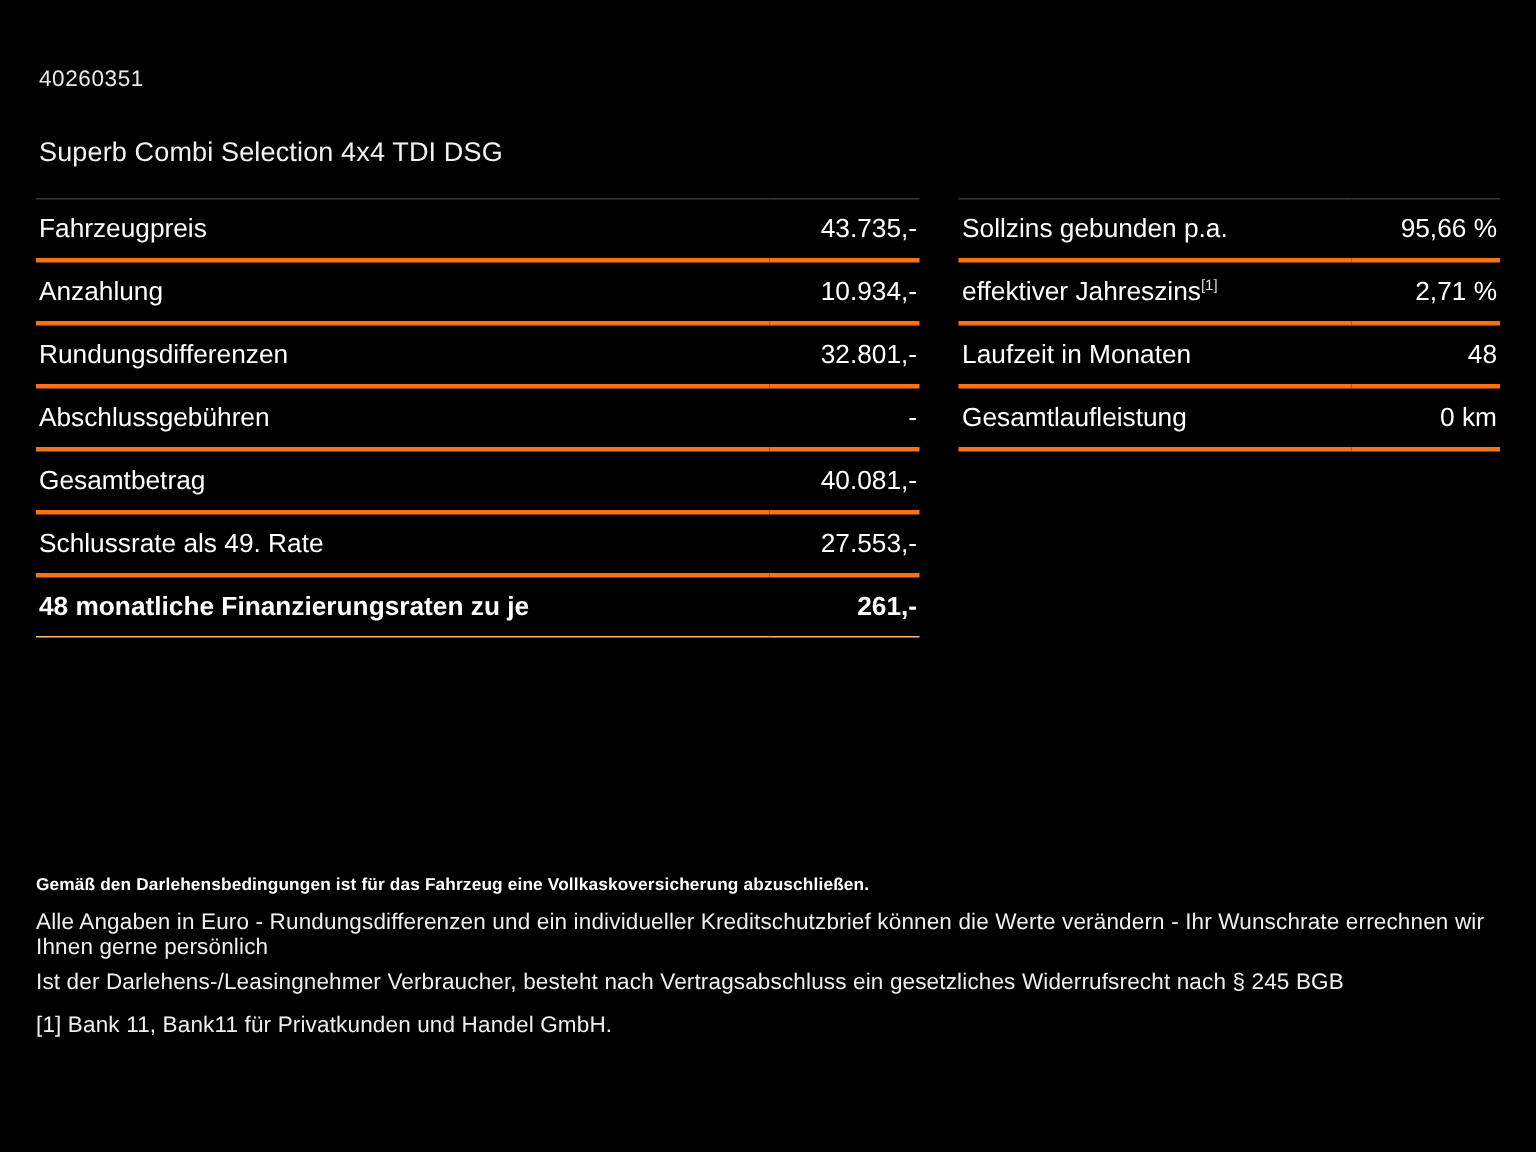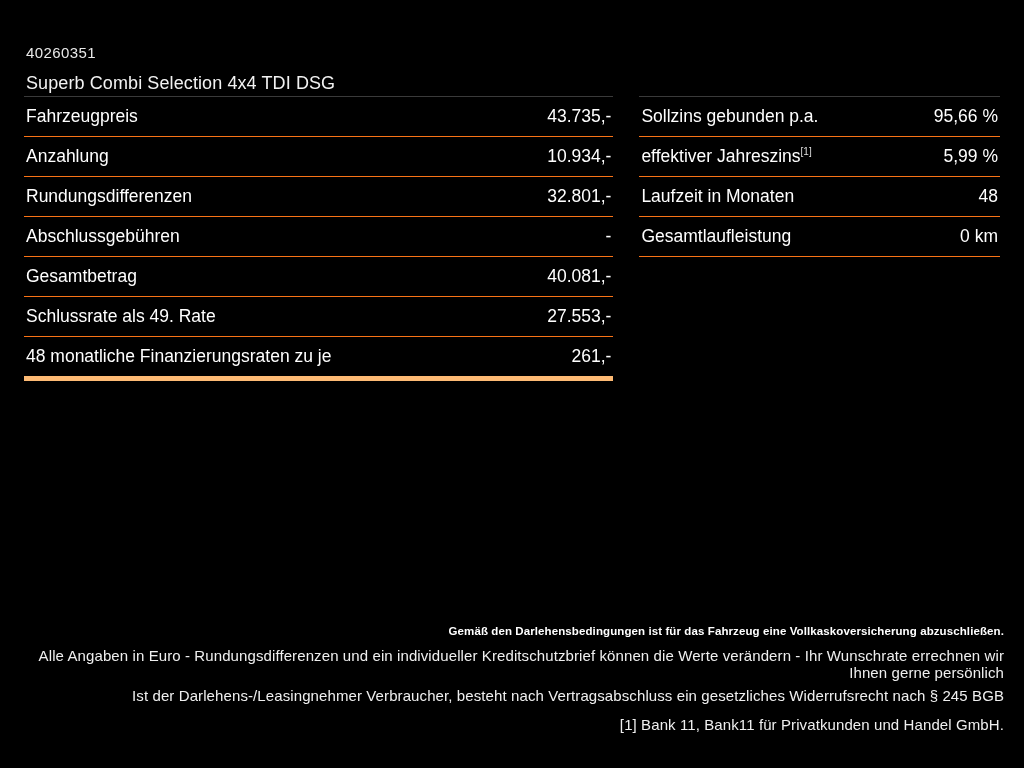--- a/index.html
+++ b/index.html
@@ -18,34 +18,34 @@
     position: relative;
     width: 1024px;
     height: 768px;
     box-sizing: border-box;
     padding: 44px 24px 0 24px;
   }
   .ref-number {
     font-size: 15px;
     color: #e8e8e8;
     letter-spacing: 0.4px;
-    margin: 0 0 12px 2px;
+    margin: 0 0 30px 2px;
   }
   .headline {
     font-size: 38px;
     font-weight: bold;
     line-height: 1.18;
     letter-spacing: -0.2px;
     margin: 0 0 26px 0;
     max-width: 720px;
   }
   .subtitle {
     font-size: 18px;
     color: #f2f2f2;
-    margin: 0 0 2px 2px;
+    margin: 0 0 20px 2px;
     letter-spacing: 0.1px;
   }
   .tables {
     display: flex;
     align-items: flex-start;
     gap: 26px;
   }
   .col-left {
     width: 608px;
   }
@@ -53,44 +53,43 @@
     width: 372px;
   }
   table {
     width: 100%;
     border-collapse: collapse;
   }
   td {
     font-size: 17.5px;
     color: #ffffff;
     padding: 9px 2px 9px 2px;
-    border-bottom: 1px solid #f97316;
+    border-bottom: 3px solid #f97316;
     white-space: nowrap;
   }
   tr:first-child td {
     border-top: 1px solid #3a3a3a;
   }
   td.value {
     text-align: right;
   }
   tr.highlight td {
-    font-weight: normal;
-    border-bottom: 5px solid #fdba74;
+    font-weight: bold;
+    border-bottom: 1px solid #fdba74;
   }
   .sup {
     font-size: 10px;
     vertical-align: super;
     color: #dddddd;
   }
   .footnotes {
     position: absolute;
     left: 24px;
-    top: 625px;
+    top: 584px;
     width: 980px;
-    text-align: right;
   }
   .fn-bold {
     font-size: 11.5px;
     font-weight: bold;
     color: #ffffff;
     margin: 0 0 10px 0;
     letter-spacing: 0.1px;
   }
   .fn {
     font-size: 15px;
@@ -151,21 +150,21 @@
 
     <div class="col-right">
       <table>
         <tbody>
           <tr>
             <td><span>Sollzins gebunden p.a.</span></td>
             <td class="value">95,66 %</td>
           </tr>
           <tr>
             <td><span>effektiver Jahreszins</span><span class="sup">[1]</span></td>
-            <td class="value">5,99 %</td>
+            <td class="value">2,71 %</td>
           </tr>
           <tr>
             <td><span>Laufzeit in Monaten</span></td>
             <td class="value">48</td>
           </tr>
           <tr>
             <td><span>Gesamtlaufleistung</span></td>
             <td class="value">0 km</td>
           </tr>
         </tbody>

